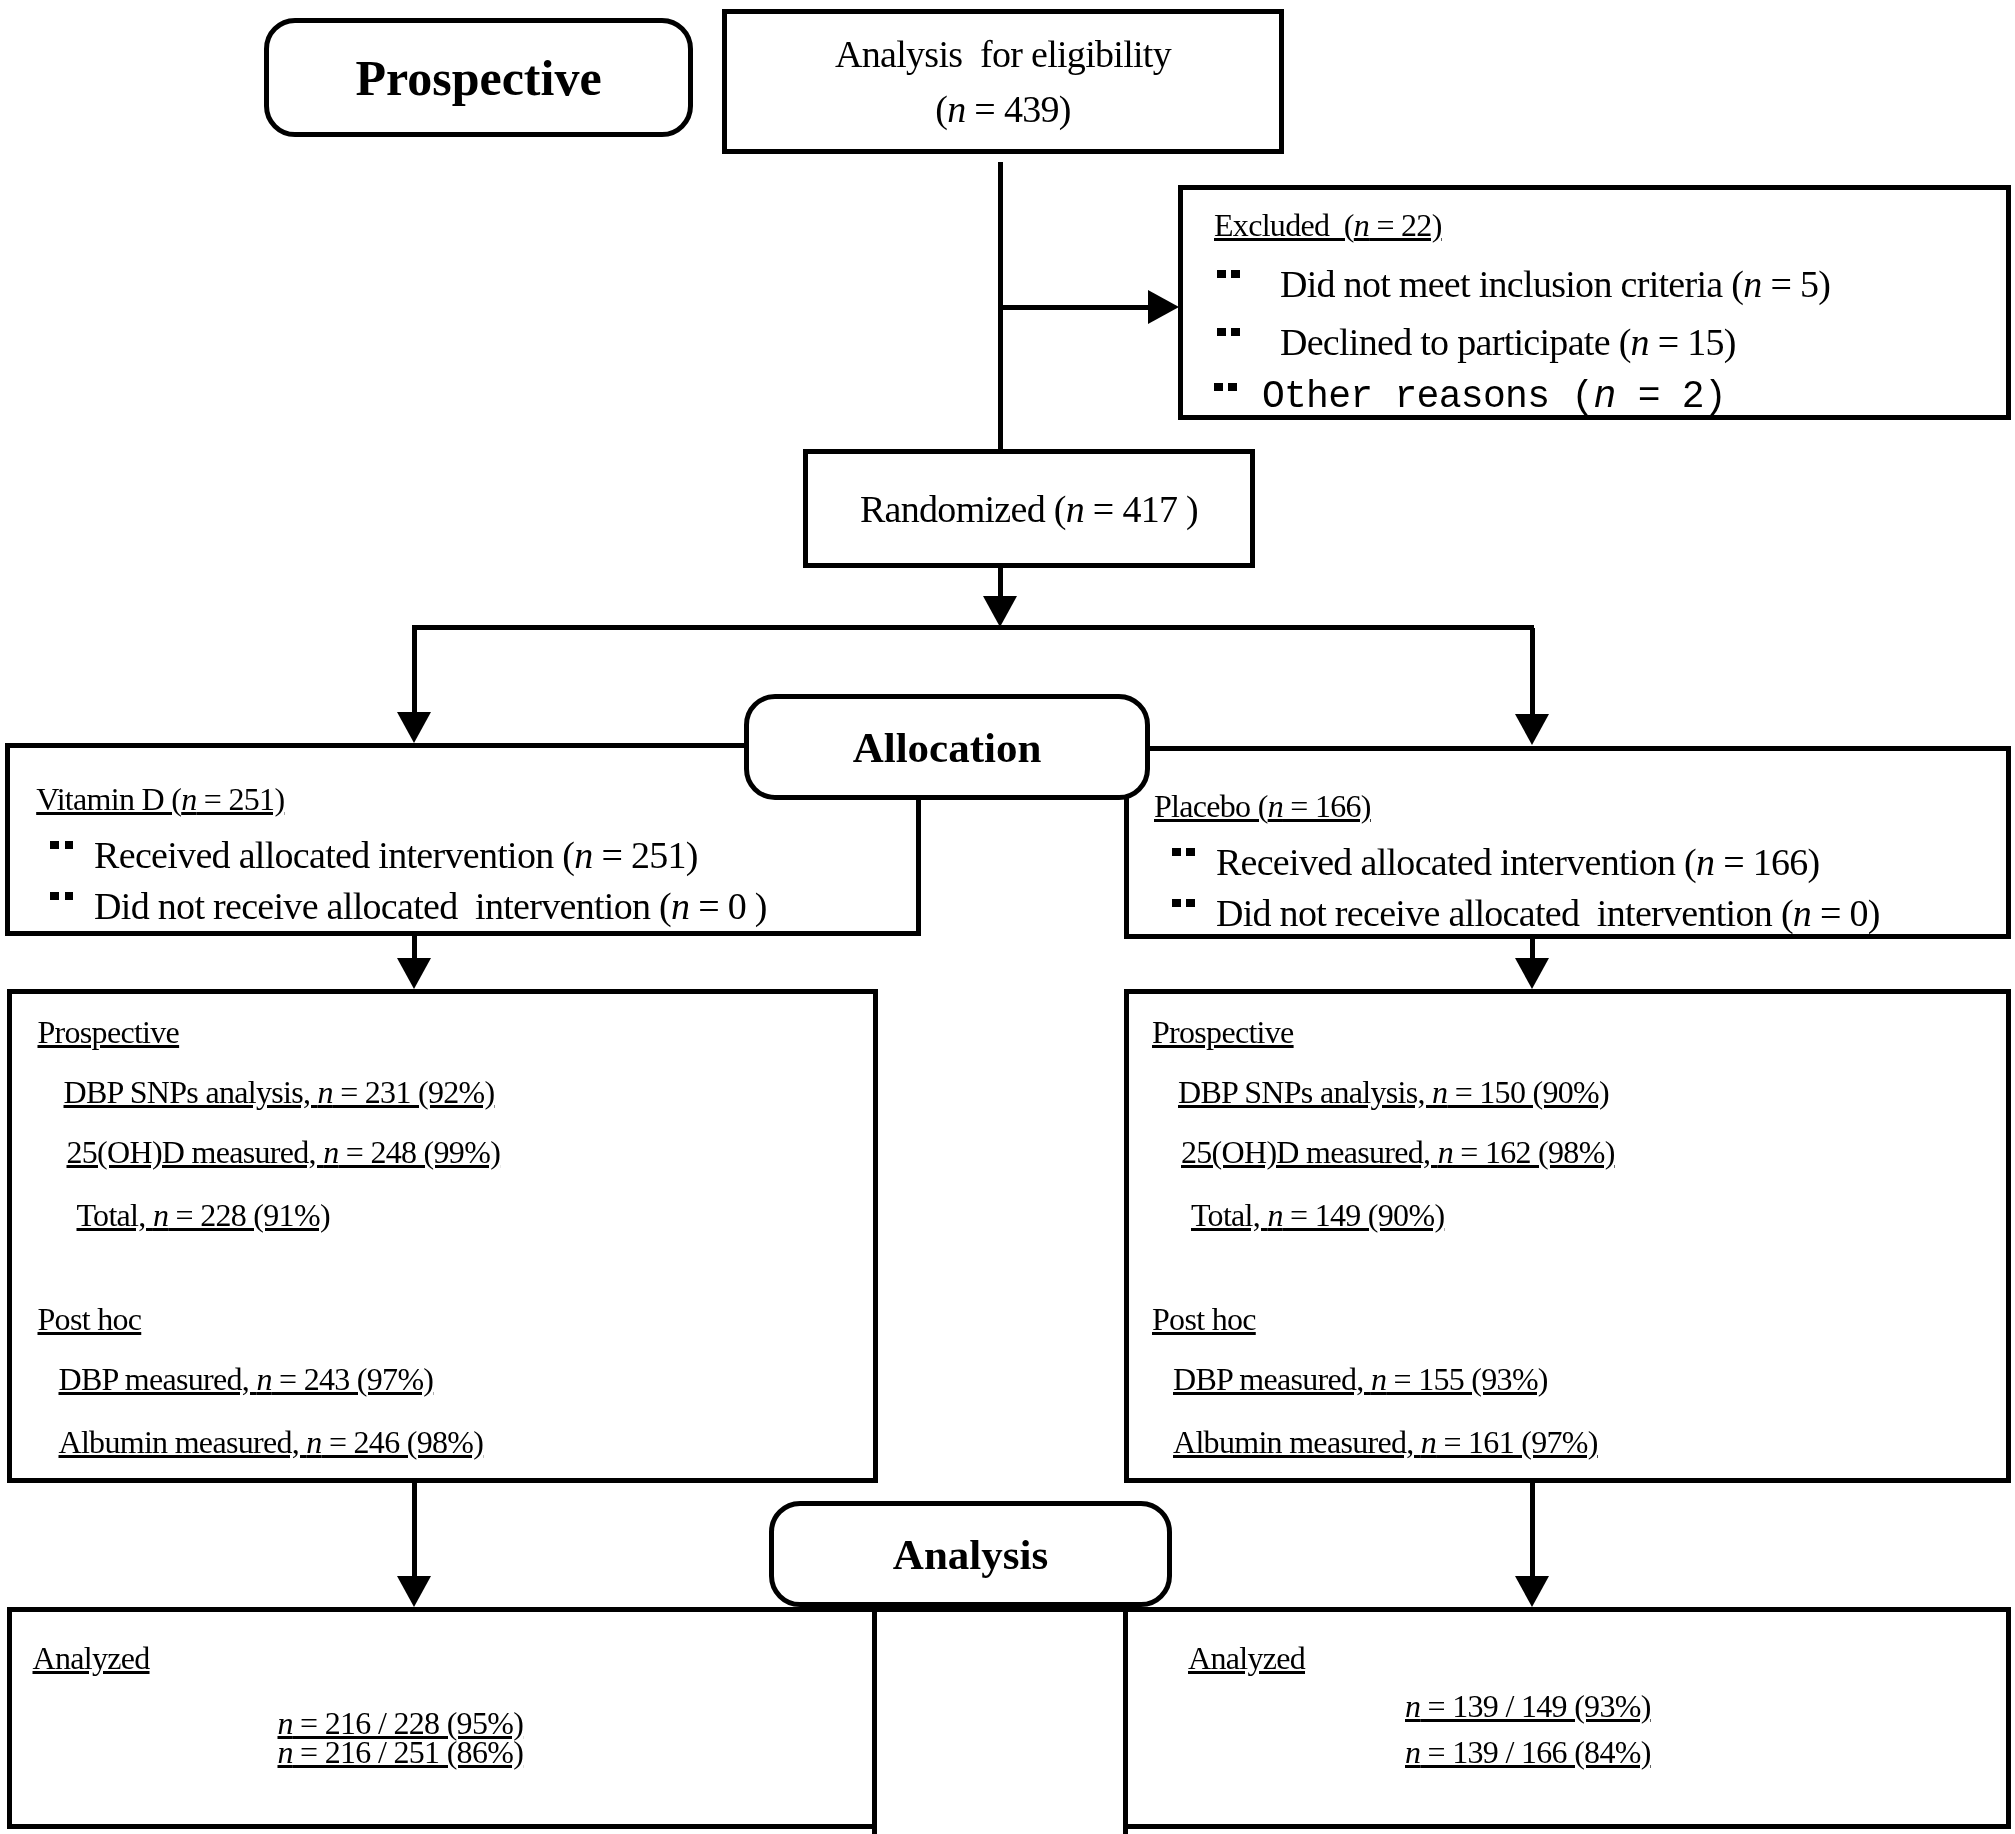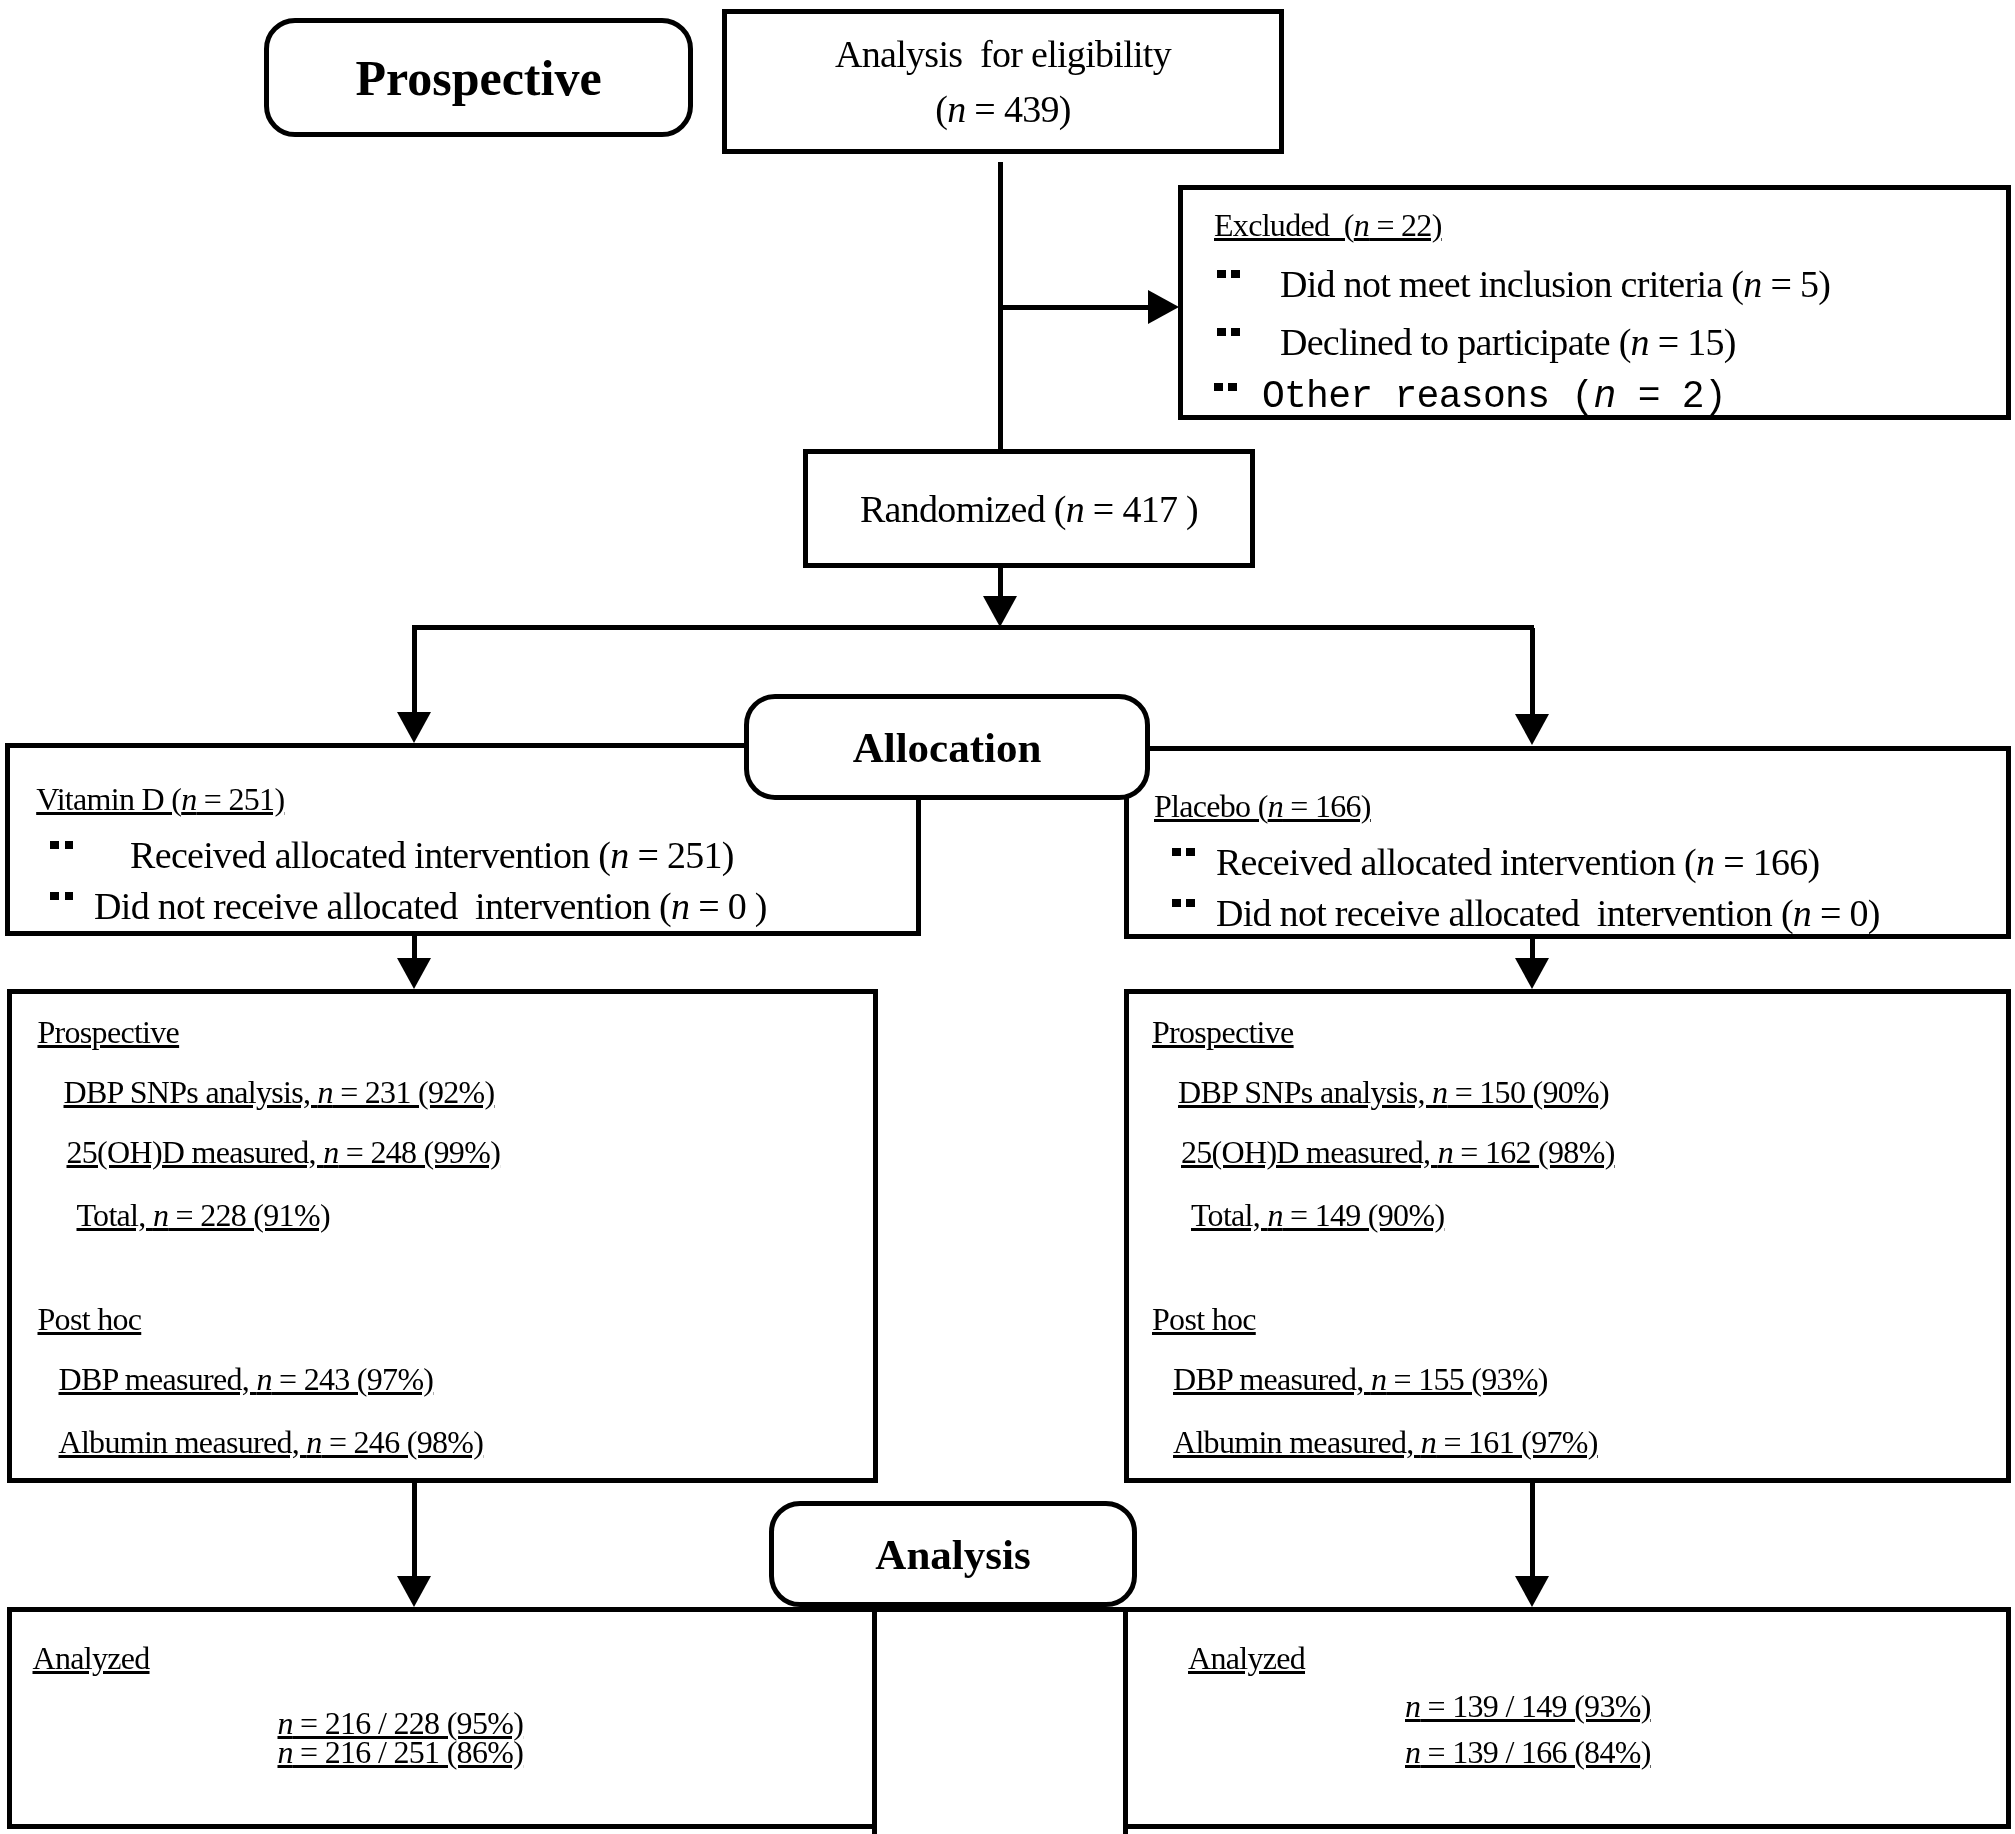--- a/index.html
+++ b/index.html
@@ -129,21 +129,21 @@
 
   <div class="ln over" style="left:72px;top:1173px;width:679px;height:4.6px;"></div>
   <div class="ln over" style="left:1168px;top:1173px;width:679px;height:4.6px;"></div>
 
   <div class="rlabel big" style="left:264px;top:18px;width:429px;height:119px;">
     <span>Prospective</span>
   </div>
   <div class="rlabel med" style="left:744px;top:694px;width:406px;height:106px;">
     <span>Allocation</span>
   </div>
-  <div class="rlabel med" style="left:769px;top:1501px;width:368px;height:106px;">
+  <div class="rlabel med" style="left:769px;top:1501px;width:403px;height:106px;">
     <span>Analysis</span>
   </div>
 
   <div class="box" style="left:722px;top:9px;width:562px;height:145px;">
     <div class="center2">
       <span>Analysis  for eligibility</span>
       <span>(<i>n</i> = 439)</span>
     </div>
   </div>
 
@@ -164,21 +164,21 @@
   </div>
 
   <div class="box" style="left:803px;top:449px;width:452px;height:119px;">
     <div class="center1">
       <span>Randomized (<i>n</i> = 417 )</span>
     </div>
   </div>
 
   <div class="box" style="left:5.2px;top:743px;width:916px;height:193px;">
     <div class="t" style="left:26px;top:34px;">Vitamin D (<i>n</i> = 251)</div>
-    <div class="row" style="left:40px;top:86px;gap:36px;">
+    <div class="row" style="left:40px;top:86px;">
       <span class="blt"><i></i><i></i></span>
       <span class="tx" style="margin-left:21px;">Received allocated intervention (<i>n</i> = 251)</span>
     </div>
     <div class="row" style="left:40px;top:137px;">
       <span class="blt"><i></i><i></i></span>
       <span class="tx" style="margin-left:21px;">Did not receive allocated  intervention (<i>n</i> = 0 )</span>
     </div>
   </div>
 
   <div class="box" style="left:1124px;top:746px;width:887px;height:193px;">

